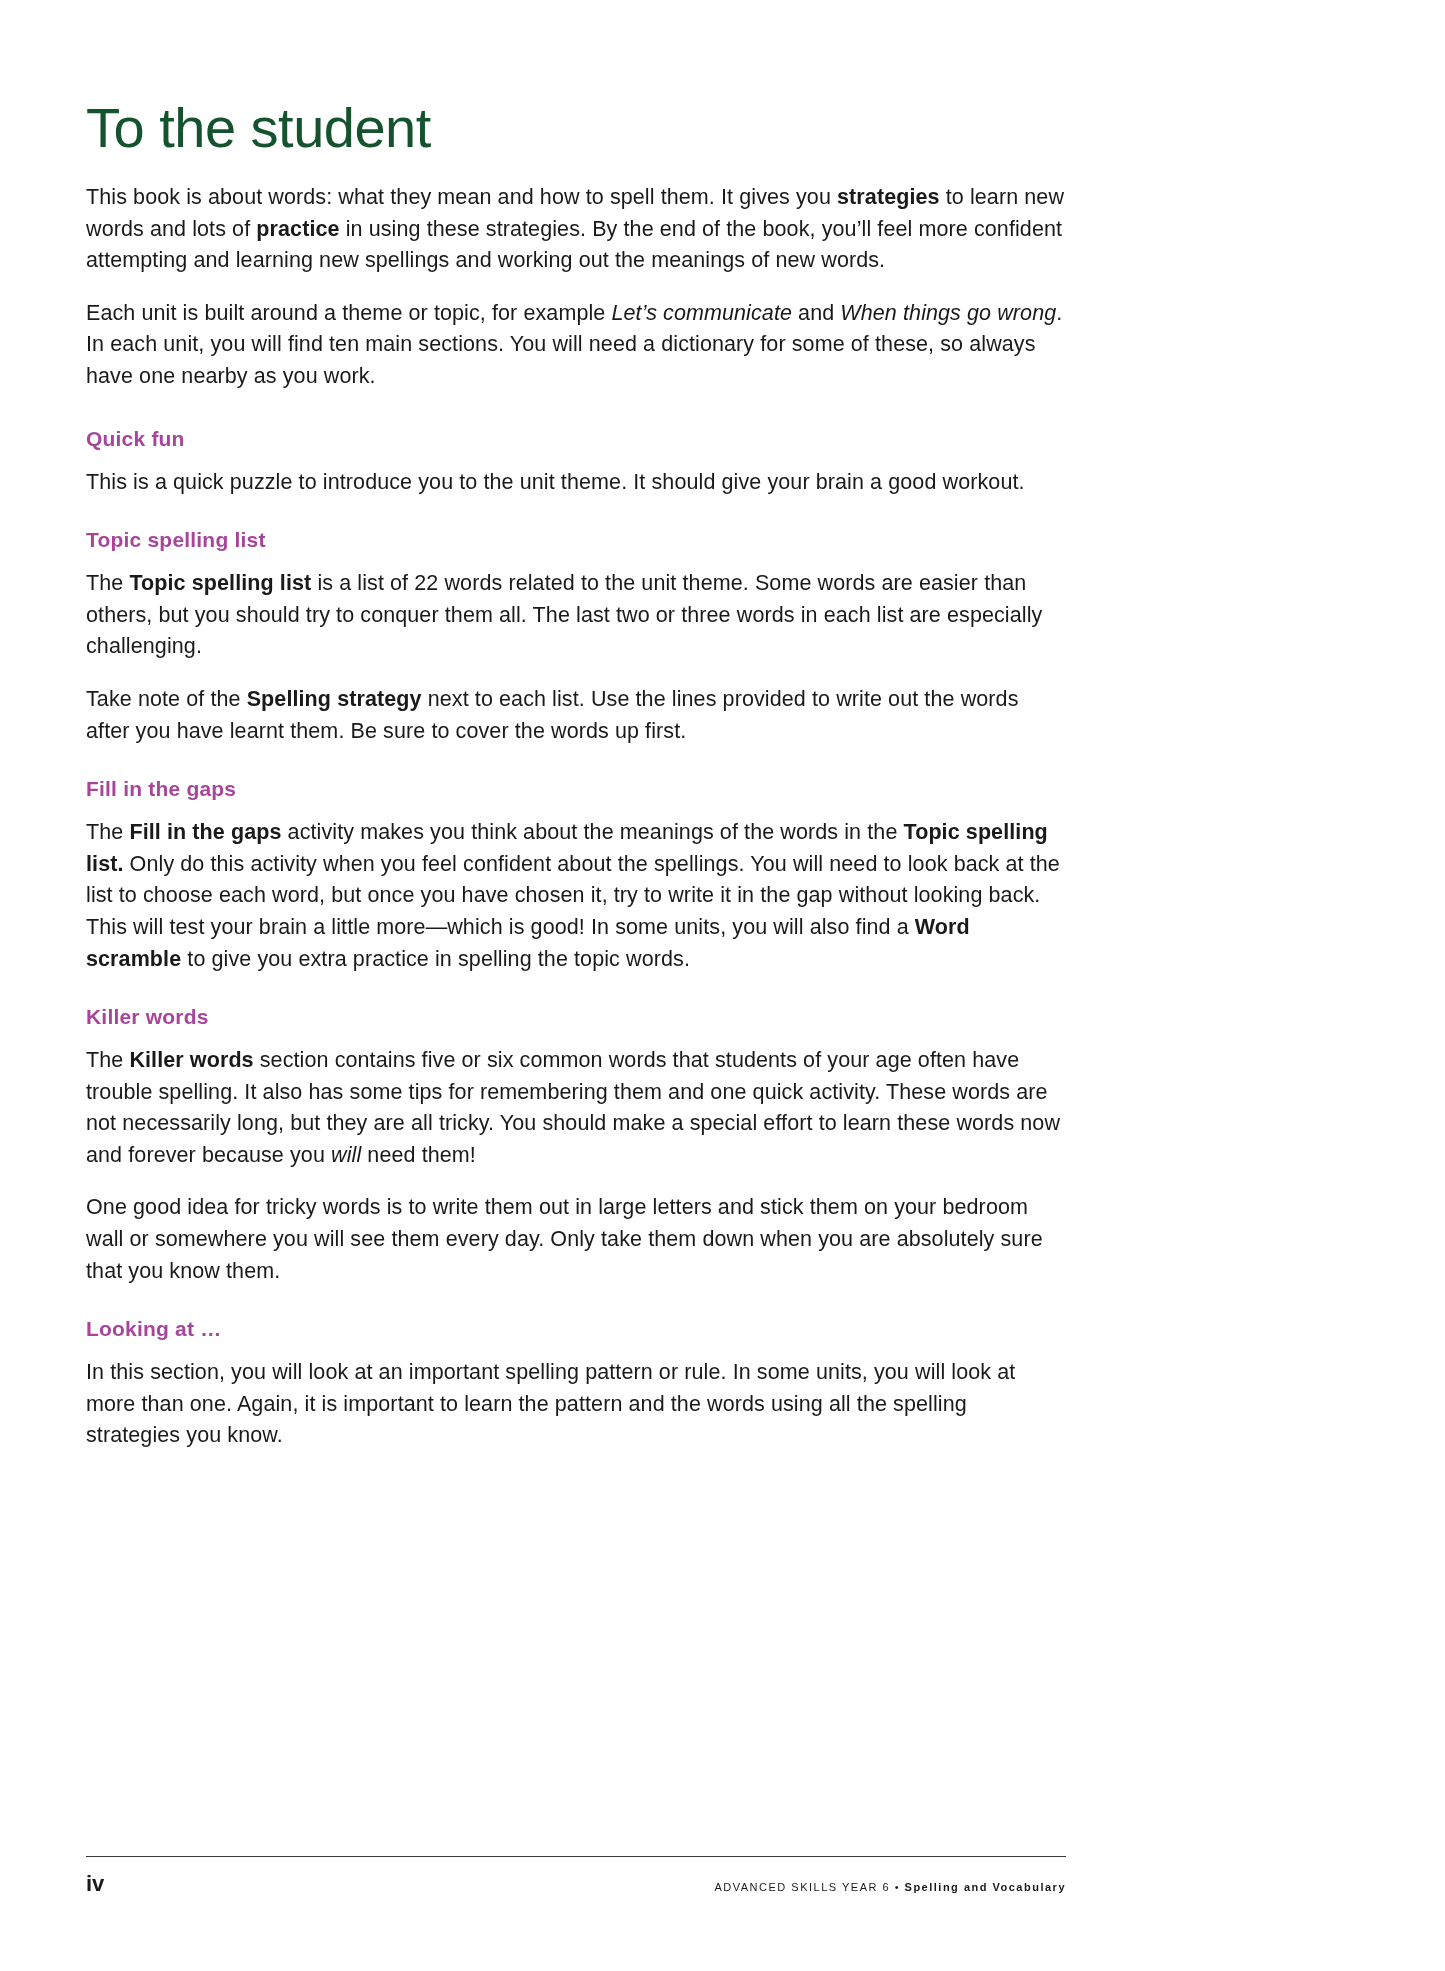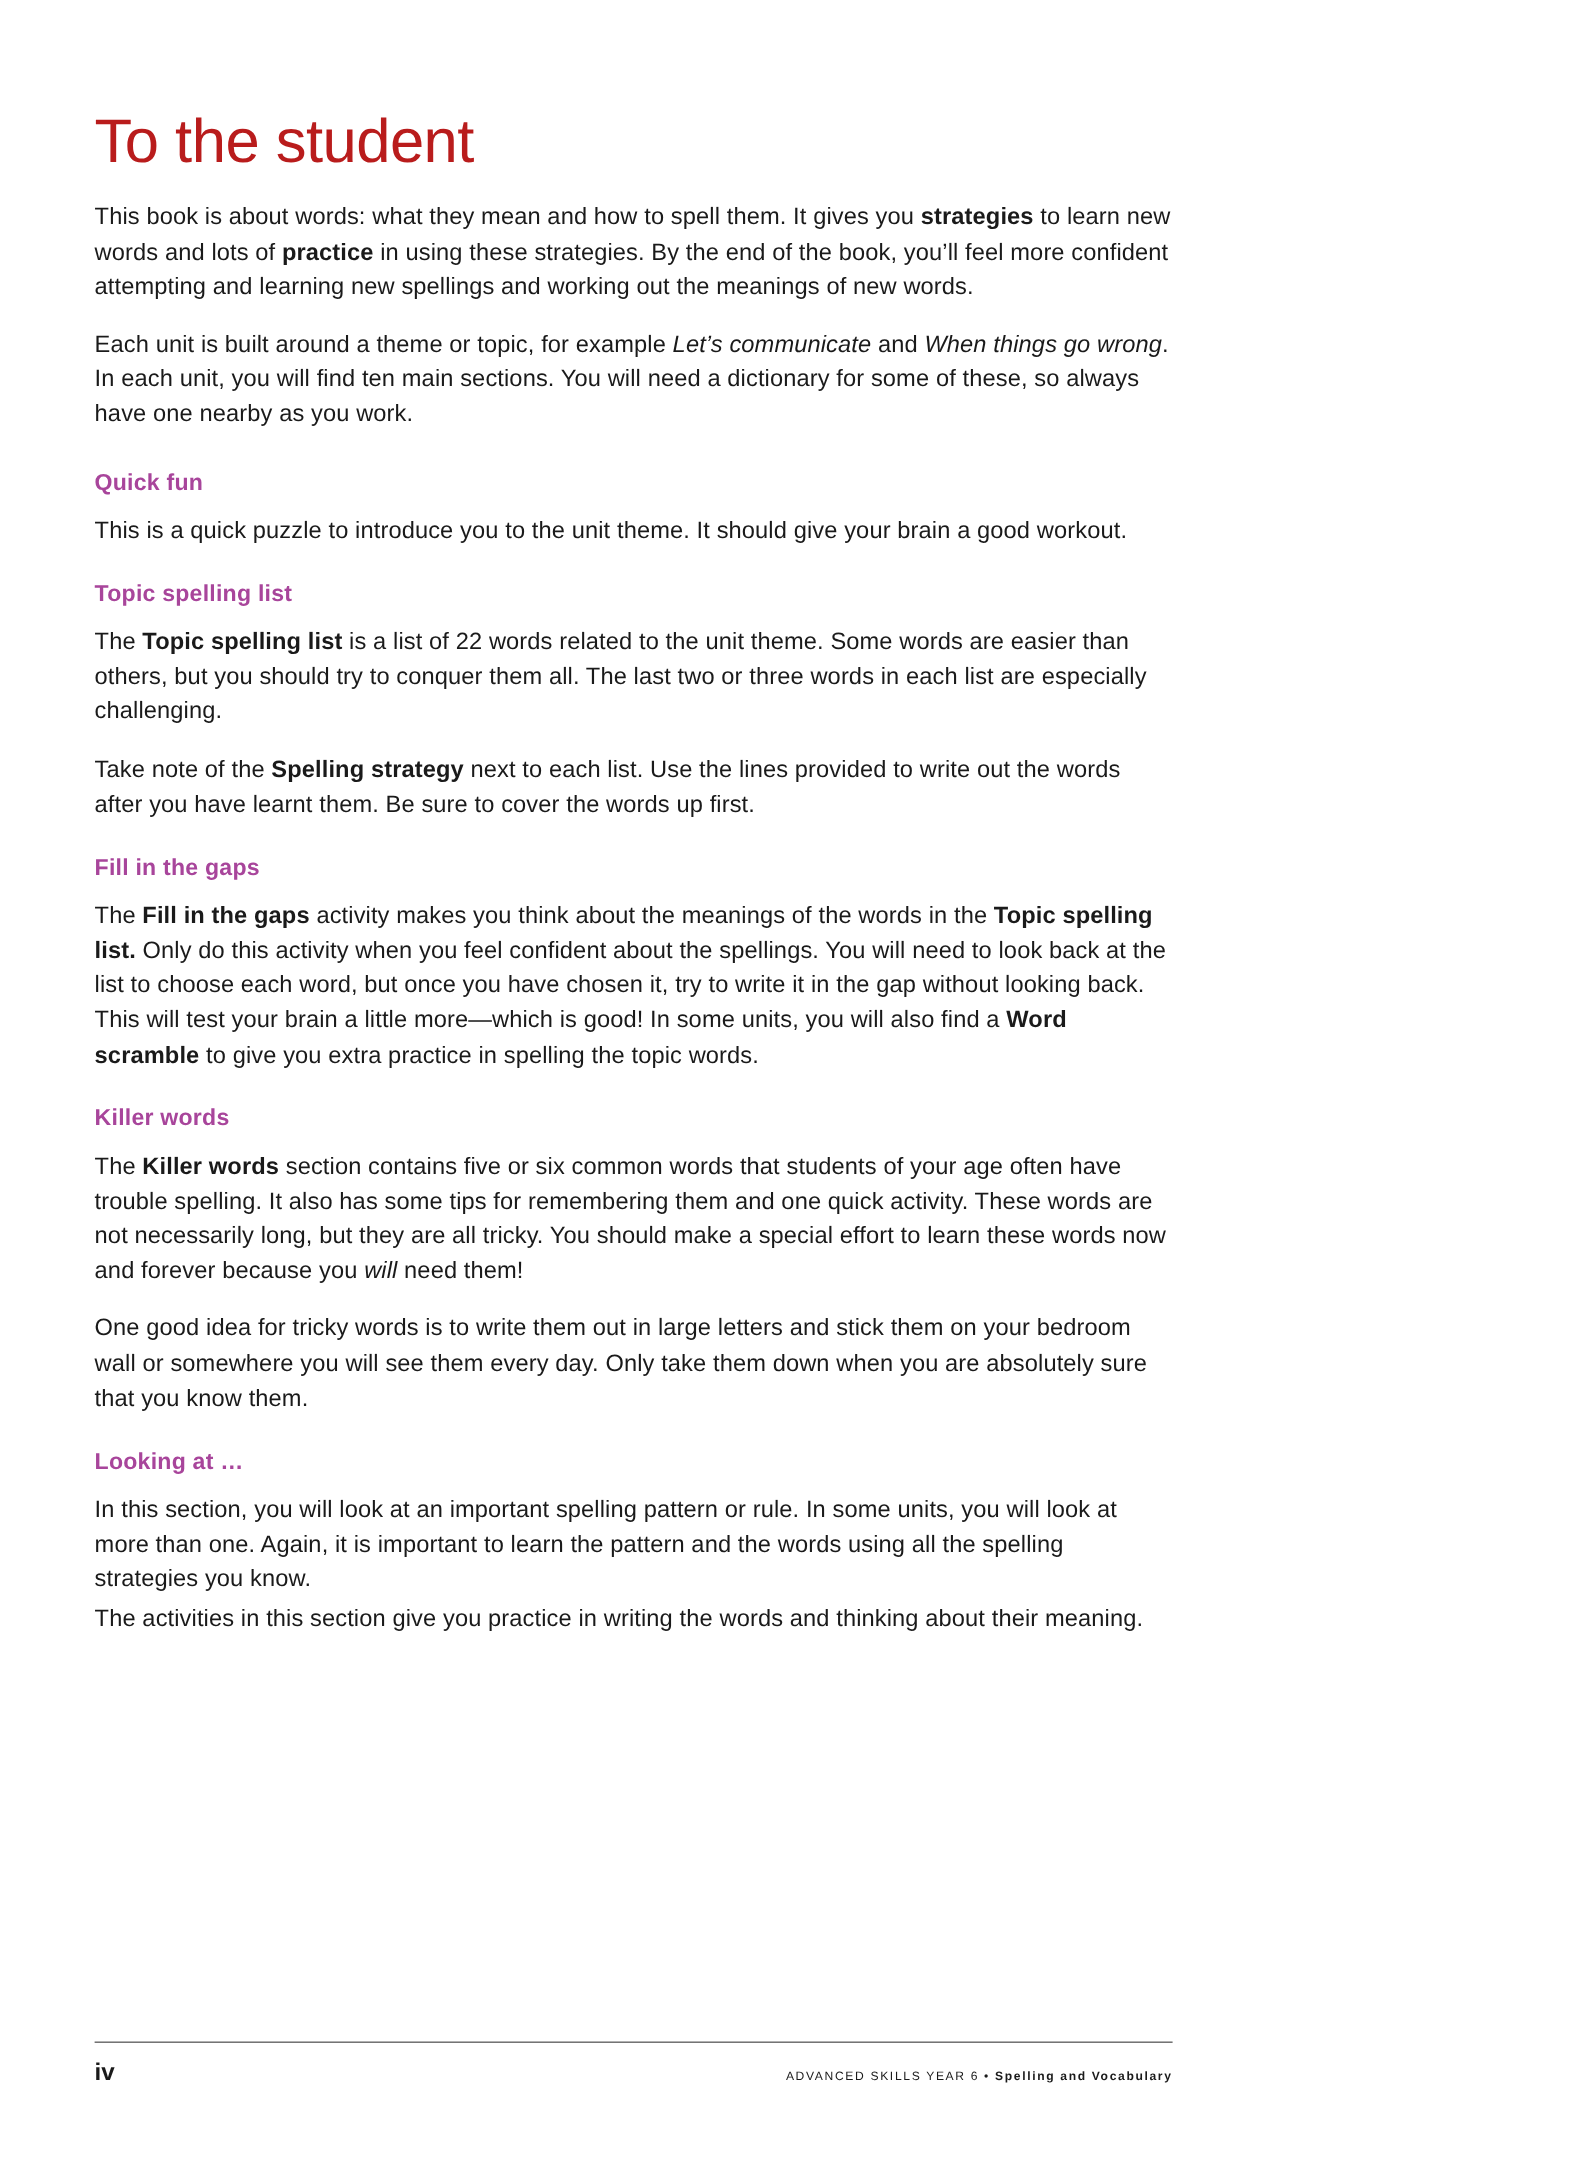--- a/index.html
+++ b/index.html
@@ -17,21 +17,21 @@
     box-sizing: border-box;
     overflow: hidden;
   }
   .content {
     position: absolute;
     left: 86px;
     top: 100px;
     width: 980px;
   }
   .page-title {
-    color: #b91c1c;
+    color: #14532d;
     font-size: 56px;
     font-weight: 400;
     letter-spacing: -0.5px;
     line-height: 1.0;
     margin: 0 0 26px 0;
   }
   p.body {
     font-size: 21.5px;
     line-height: 1.47;
     margin: 0 0 21px 0;
@@ -108,21 +108,20 @@
 
     <h2 class="section-head">Fill in the gaps</h2>
     <p class="body"><span>The </span><b>Fill in the gaps</b><span> activity makes you think about the meanings of the words in the </span><b>Topic spelling list.</b><span> Only do this activity when you feel confident about the spellings. You will need to look back at the list to choose each word, but once you have chosen it, try to write it in the gap without looking back. This will test your brain a little more—which is good! In some units, you will also find a </span><b>Word scramble</b><span> to give you extra practice in spelling the topic words.</span></p>
 
     <h2 class="section-head">Killer words</h2>
     <p class="body"><span>The </span><b>Killer words</b><span> section contains five or six common words that students of your age often have trouble spelling. It also has some tips for remembering them and one quick activity. These words are not necessarily long, but they are all tricky. You should make a special effort to learn these words now and forever because you </span><i>will</i><span> need them!</span></p>
     <p class="body"><span>One good idea for tricky words is to write them out in large letters and stick them on your bedroom wall or somewhere you will see them every day. Only take them down when you are absolutely sure that you know them.</span></p>
 
     <h2 class="section-head">Looking at …</h2>
     <p class="body tight"><span>In this section, you will look at an important spelling pattern or rule. In some units, you will look at more than one. Again, it is important to learn the pattern and the words using all the spelling strategies you know.</span></p>
-    <p class="body"><span>The activities in this section give you practice in writing the words and thinking about their meaning.</span></p>
 
   </div>
 
   <div class="footer">
     <hr class="footer-rule">
     <div class="footer-row">
       <span class="folio">iv</span>
       <span class="footer-title"><span>ADVANCED SKILLS YEAR 6 • </span><span class="bold">Spelling and Vocabulary</span></span>
     </div>
   </div>

